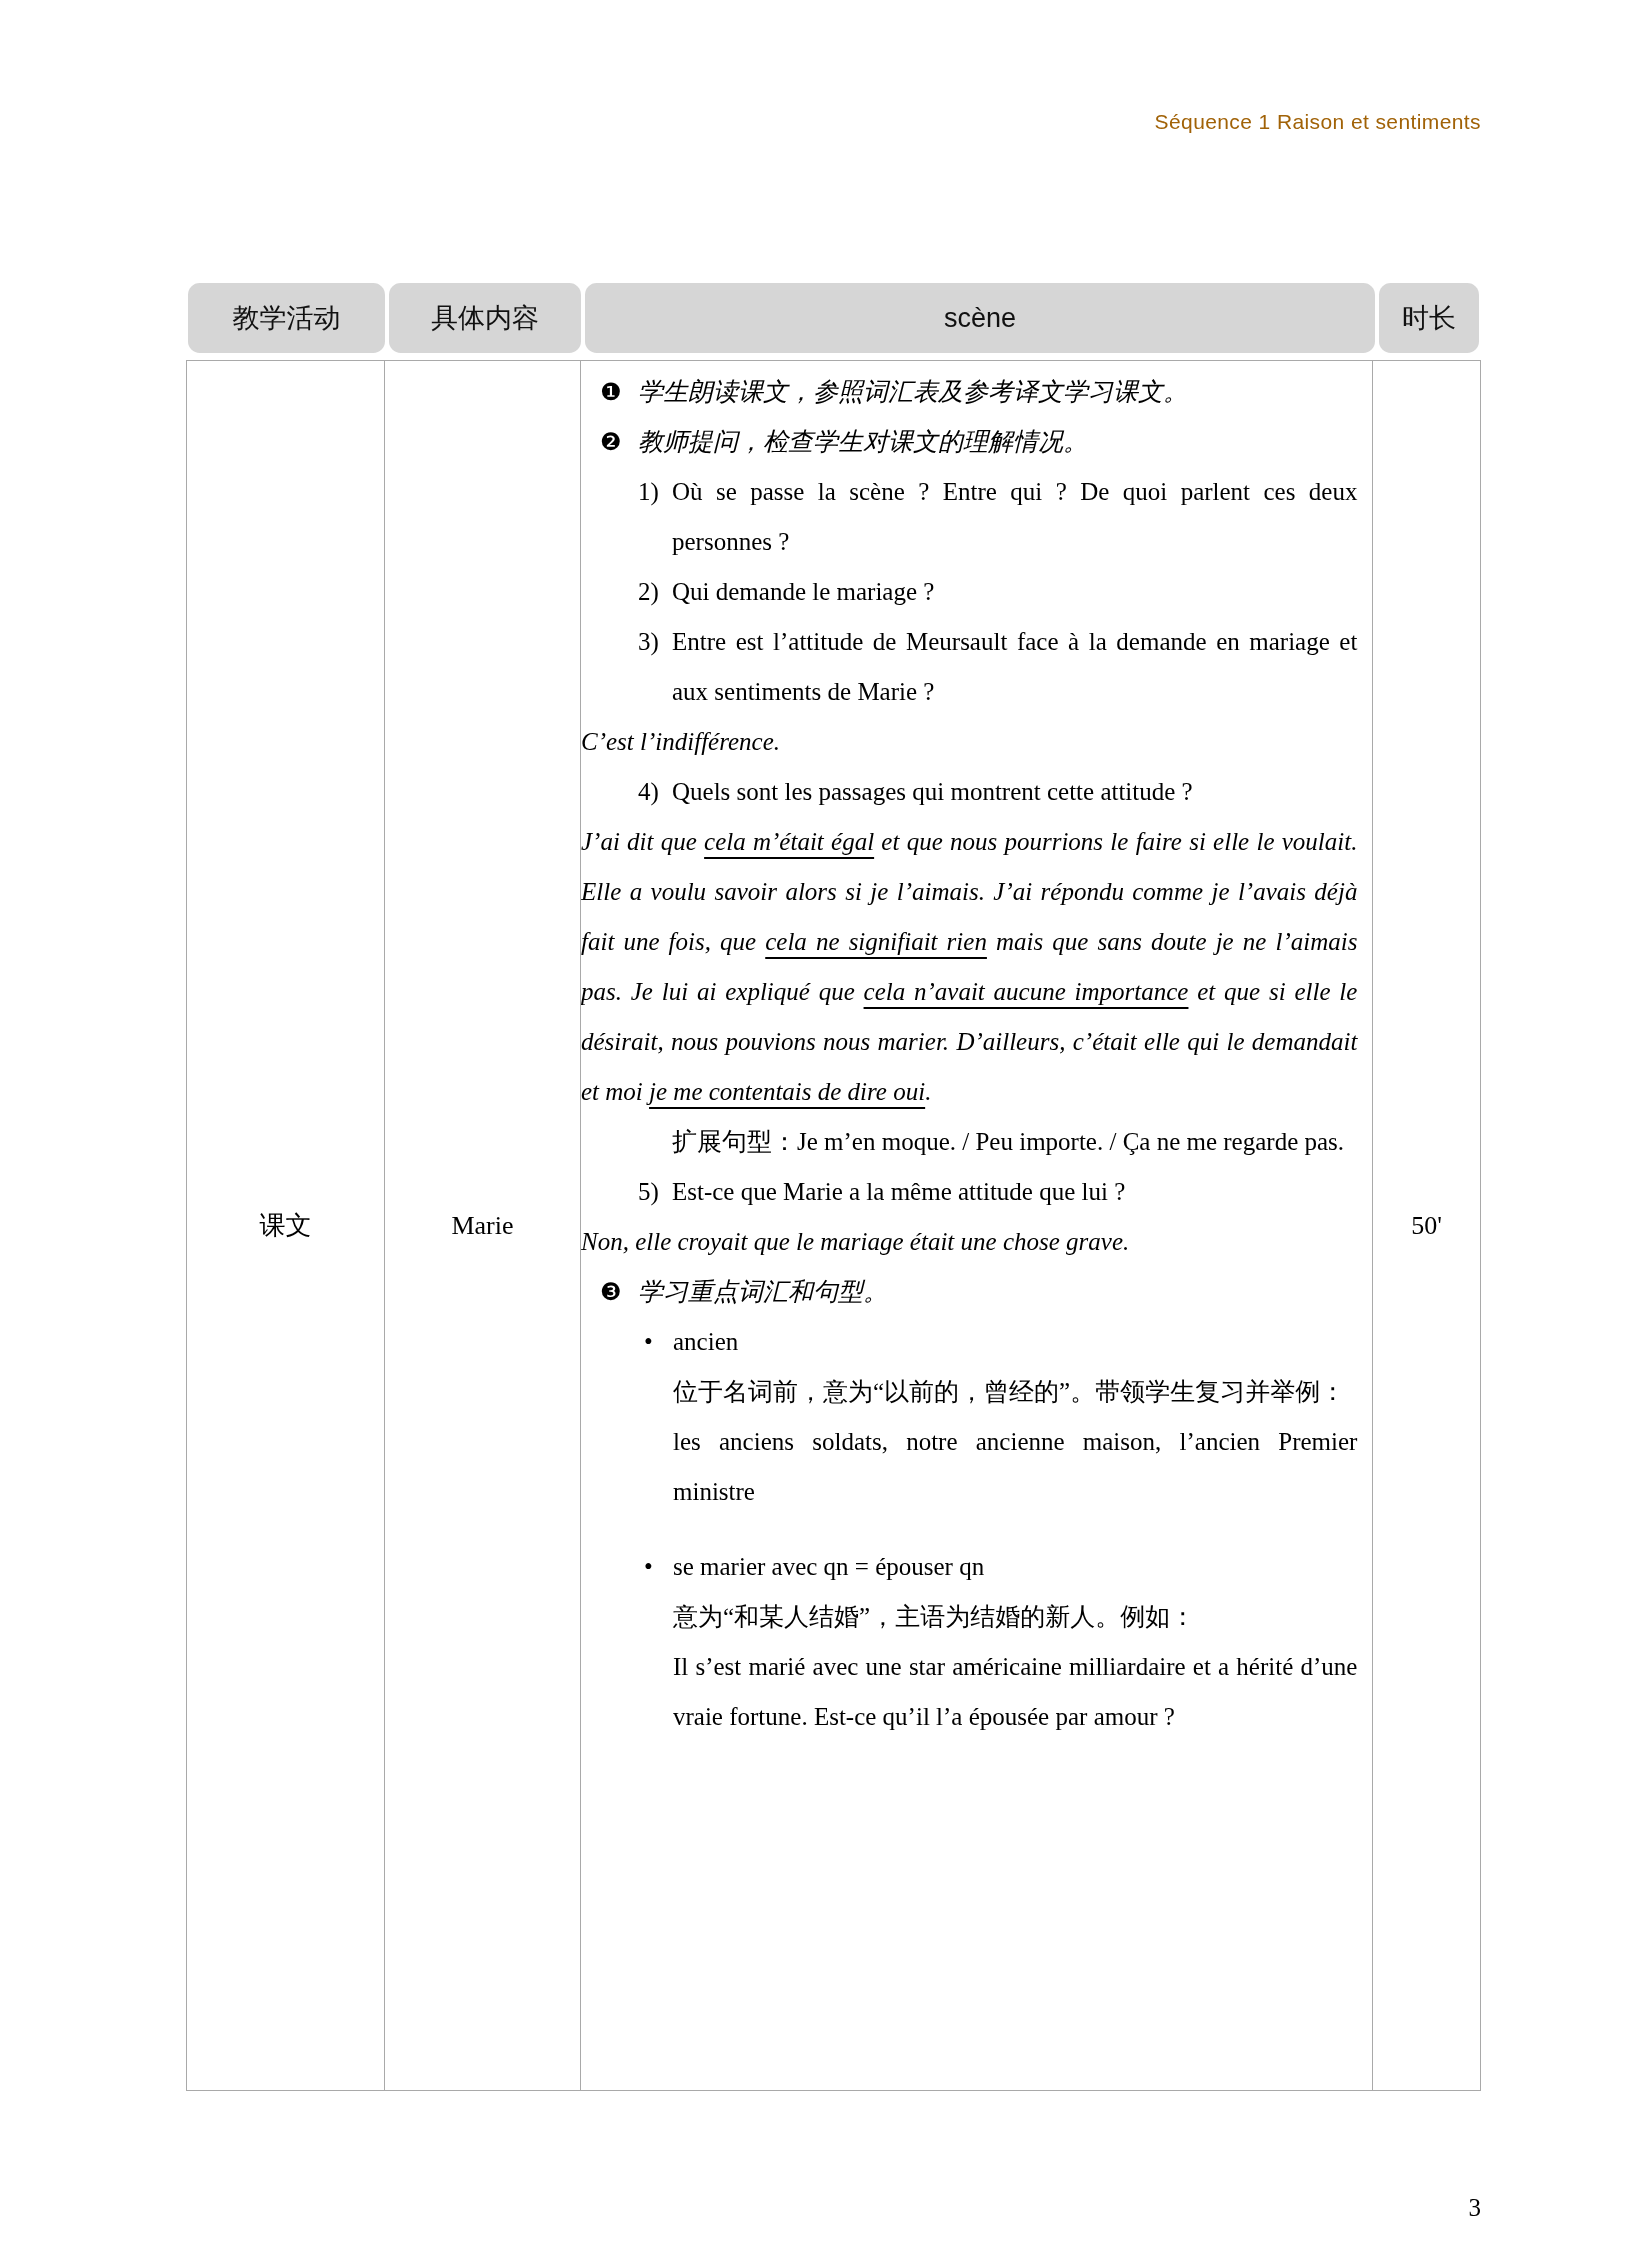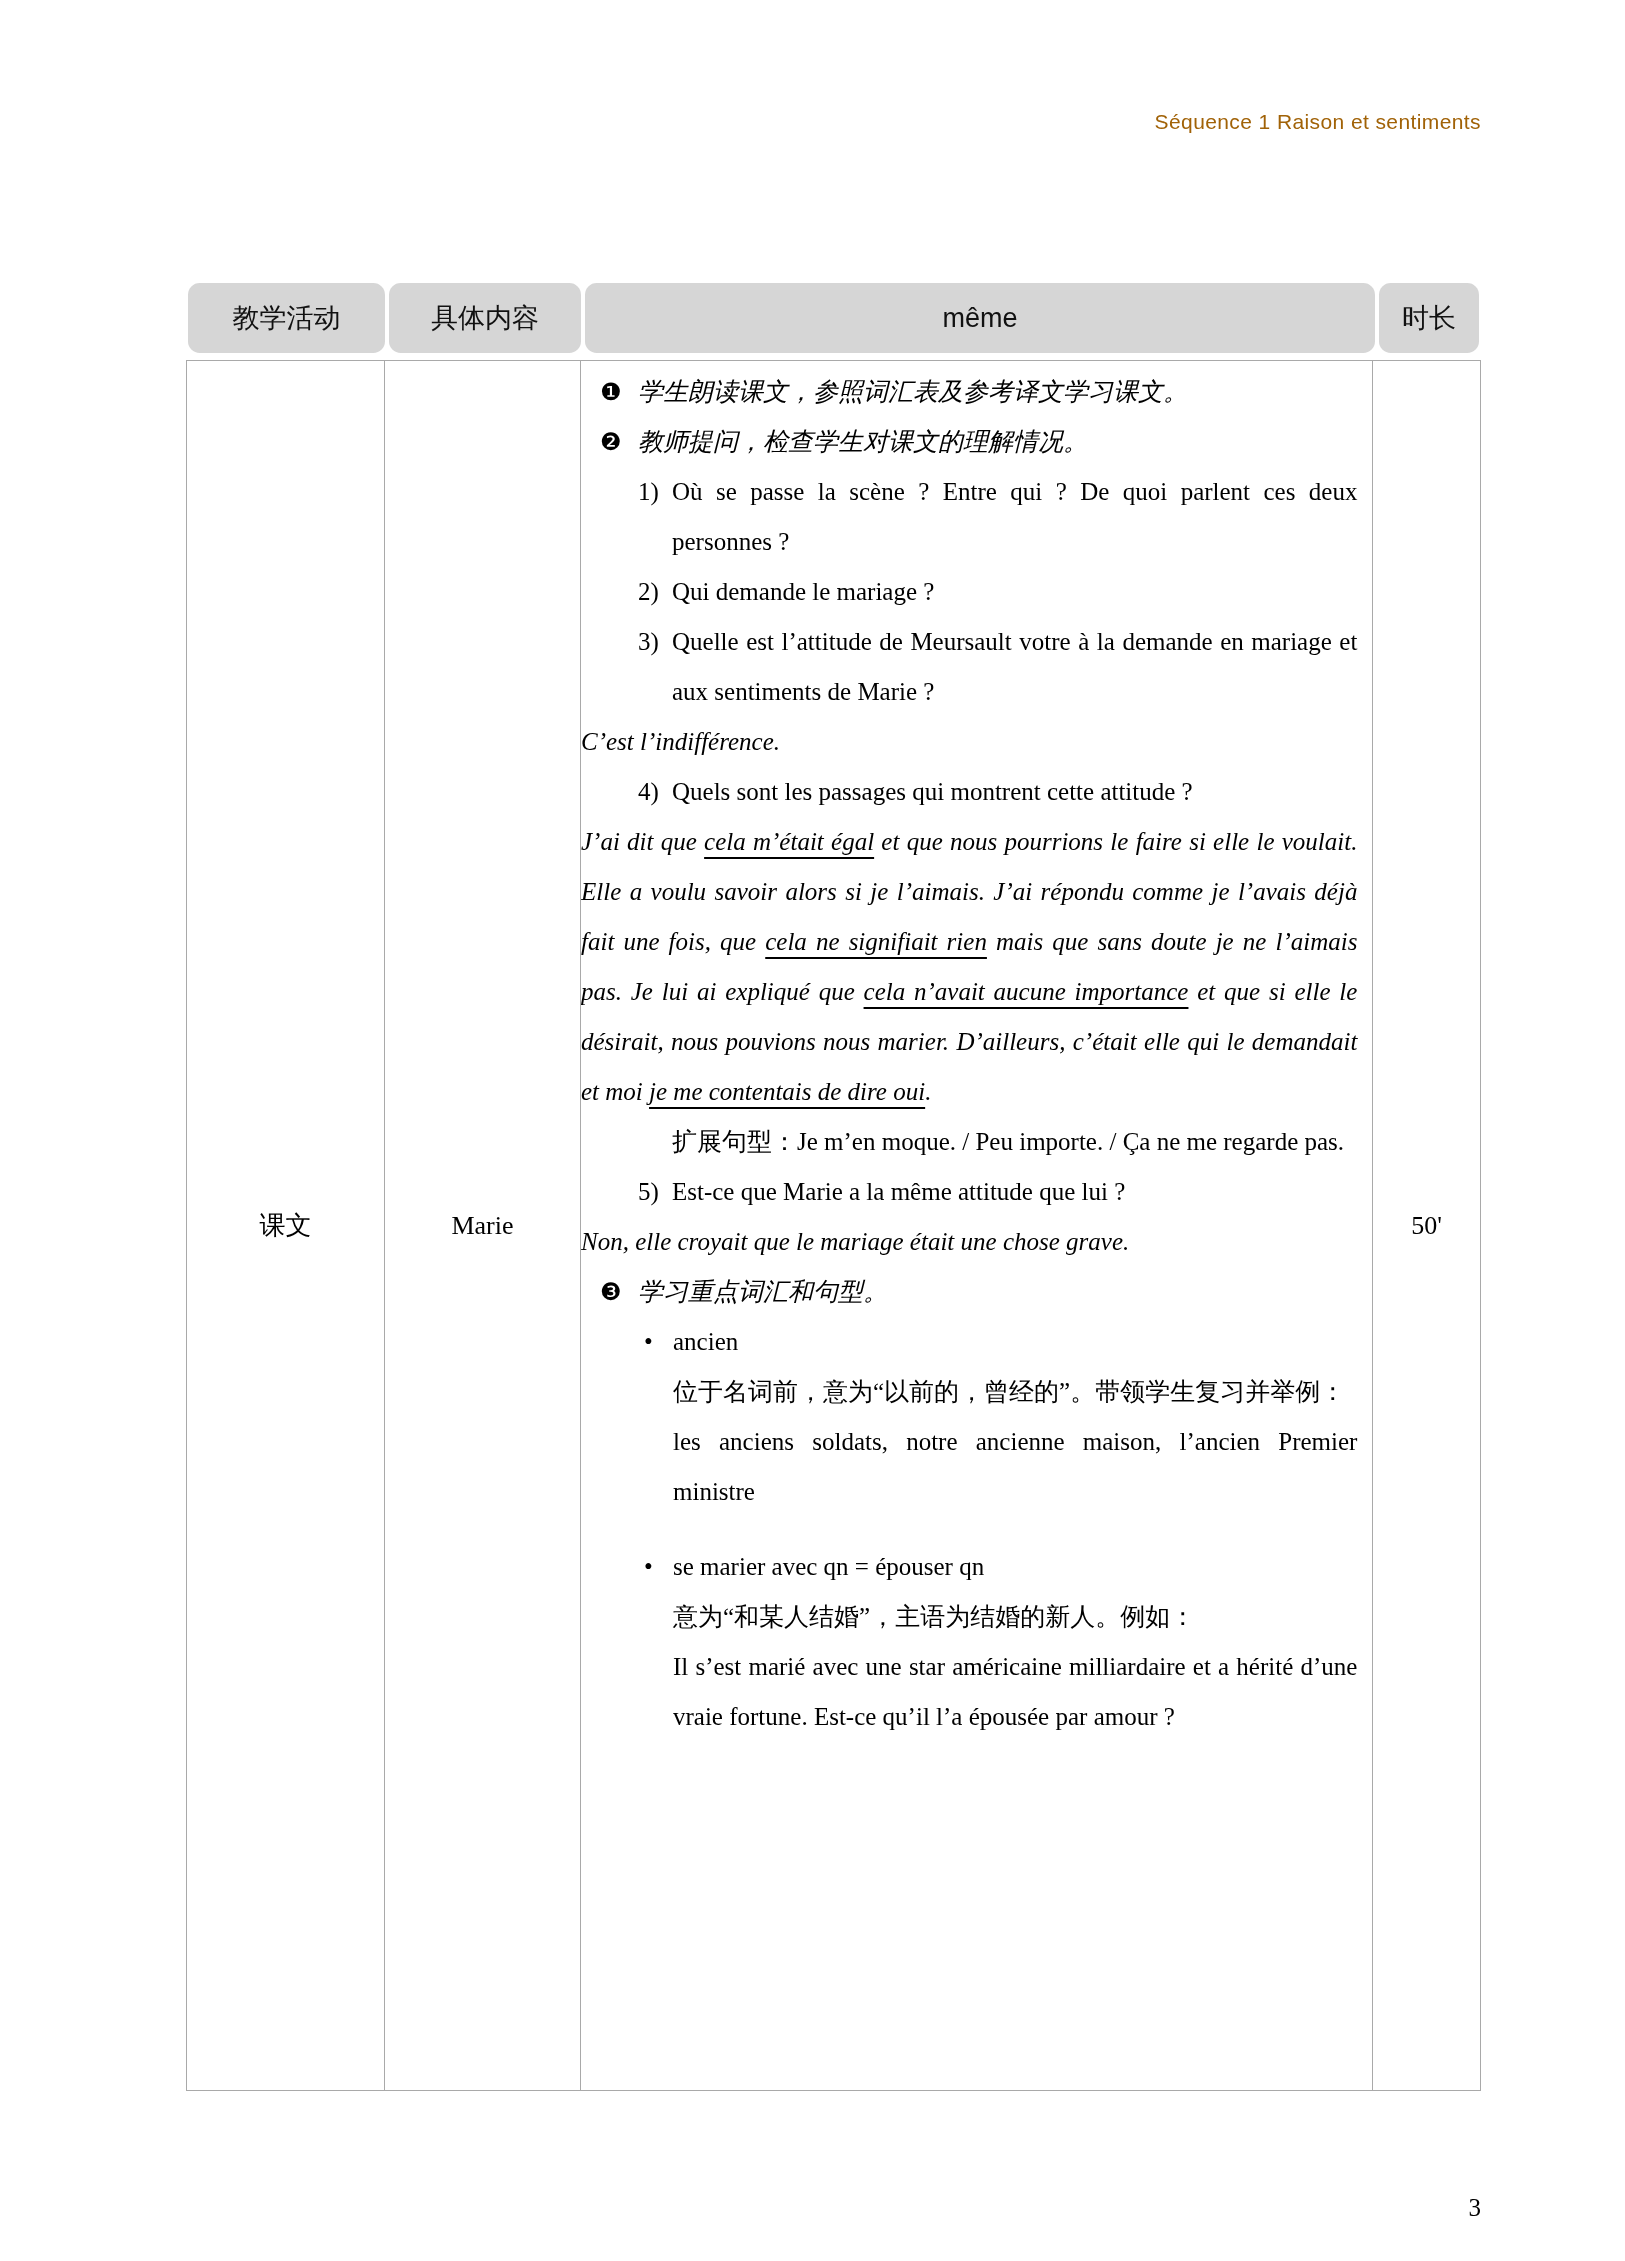--- a/index.html
+++ b/index.html
@@ -58,21 +58,21 @@
   <div class="lesson-table">
 
     <div class="thead">
       <div class="th w1">
         <div class="pill">教学活动</div>
       </div>
       <div class="th w2">
         <div class="pill">具体内容</div>
       </div>
       <div class="th w3">
-        <div class="pill">même</div>
+        <div class="pill">scène</div>
       </div>
       <div class="th w4">
         <div class="pill">时长</div>
       </div>
     </div>
 
     <div class="tbody">
 
       <div class="cell c1 center">
         <span>课文</span>
@@ -86,21 +86,21 @@
         <div class="sg">
 
           <div class="step"><span class="marker">❶</span><span>学生朗读课文，参照词汇表及参考译文学习课文。</span></div>
 
           <div class="step"><span class="marker">❷</span><span>教师提问，检查学生对课文的理解情况。</span></div>
 
           <div class="q"><span class="qnum">1)</span><span>Où se passe la scène ? Entre qui ? De quoi parlent ces deux personnes ?</span></div>
 
           <div class="q"><span class="qnum">2)</span><span>Qui demande le mariage ?</span></div>
 
-          <div class="q"><span class="qnum">3)</span><span>Quelle est l’attitude de Meursault votre à la demande en mariage et aux sentiments de Marie ?</span></div>
+          <div class="q"><span class="qnum">3)</span><span>Entre est l’attitude de Meursault face à la demande en mariage et aux sentiments de Marie ?</span></div>
           <div class="ans">C’est l’indifférence.</div>
 
           <div class="q"><span class="qnum">4)</span><span>Quels sont les passages qui montrent cette attitude ?</span></div>
           <div class="ans passage"><span>J’ai dit que </span><span class="u">cela m’était égal</span><span> et que nous pourrions le faire si elle le voulait. Elle a voulu savoir alors si je l’aimais. J’ai répondu comme je l’avais déjà fait une fois, que </span><span class="u">cela ne signifiait rien</span><span> mais que sans doute je ne l’aimais pas. Je lui ai expliqué que </span><span class="u">cela n’avait aucune importance</span><span> et que si elle le désirait, nous pouvions nous marier. D’ailleurs, c’était elle qui le demandait et moi </span><span class="u">je me contentais de dire oui</span><span>.</span></div>
           <div class="ext">扩展句型：Je m’en moque. / Peu importe. / Ça ne me regarde pas.</div>
 
           <div class="q"><span class="qnum">5)</span><span>Est-ce que Marie a la même attitude que lui ?</span></div>
           <div class="ans">Non, elle croyait que le mariage était une chose grave.</div>
 
           <div class="step"><span class="marker">❸</span><span>学习重点词汇和句型。</span></div>

